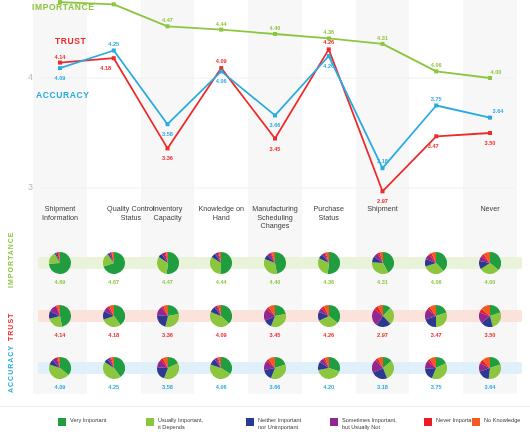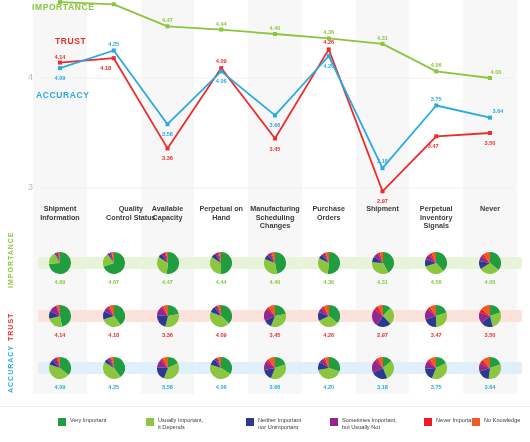--- a/index.html
+++ b/index.html
@@ -56,21 +56,21 @@
 
   
   #headers { position:absolute; left:0; top:205px; width:530px; height:45px; }
   .colhead {
     position:absolute;
     top:0;
     font-size:7.2px;
     line-height:8.6px;
     color:#3b3b3b;
     text-align:center;
-    font-weight:bold;
+    font-weight:normal;
   }
 
   
   .pierow { position:absolute; left:0; width:530px; }
   .rowband {
     position:absolute;
     left:38px; right:8px;
     height:12px;
     border-radius:2px;
   }
@@ -196,26 +196,25 @@
         <div class="ptlabel pl-acc" style="left: 328.75px; top: 63px;">4.20</div>
         <div class="ptlabel pl-acc" style="left: 382.5px; top: 158.2px;">3.18</div>
         <div class="ptlabel pl-acc" style="left: 436.25px; top: 95.5px;">3.75</div>
         <div class="ptlabel pl-acc" style="left: 498px; top: 107.6px;">3.64</div>
       </div>
   </div>
 
   <div id="headers">
       <div class="colhead" style="left: 35.125px; width: 49.75px;">Shipment Information</div>
       <div class="colhead" style="left: 106px; width: 49.75px;">Quality Control Status</div>
-      <div class="colhead" style="left: 142.625px; width: 49.75px;">Available Capacity</div>
-      <div class="colhead" style="left: 196.375px; width: 49.75px;">Perpetual on Hand</div>
+      <div class="colhead" style="left: 142.625px; width: 49.75px;">Inventory Capacity</div>
+      <div class="colhead" style="left: 196.375px; width: 49.75px;">Knowledge on Hand</div>
       <div class="colhead" style="left: 250.125px; width: 49.75px;">Manufacturing Scheduling Changes</div>
-      <div class="colhead" style="left: 303.875px; width: 49.75px;">Purchase Orders</div>
+      <div class="colhead" style="left: 303.875px; width: 49.75px;">Purchase Status</div>
       <div class="colhead" style="left: 357.625px; width: 49.75px;">Shipment</div>
-      <div class="colhead" style="left: 411.375px; width: 49.75px;">Perpetual Inventory Signals</div>
       <div class="colhead" style="left: 465.125px; width: 49.75px;">Never</div>
     </div>
 
   <div id="pierows">
       <div class="pierow" style="top: 252px; height: 46px;">
         <div class="rowband" style="background: rgb(233, 243, 218); top: 5px;"></div>
         <div class="rowlabel rl-imp" style="left: 14px; top: 29px;">IMPORTANCE</div>
         <div class="piewrap" style="left: 49px; top: 0px;">
           <svg width="22" height="22" viewBox="0 0 22 22">
             <path d="M11,11 L11.00,0.00 A11,11 0 1 1 0.02,11.69 Z" fill="#1f9d3f"></path>

